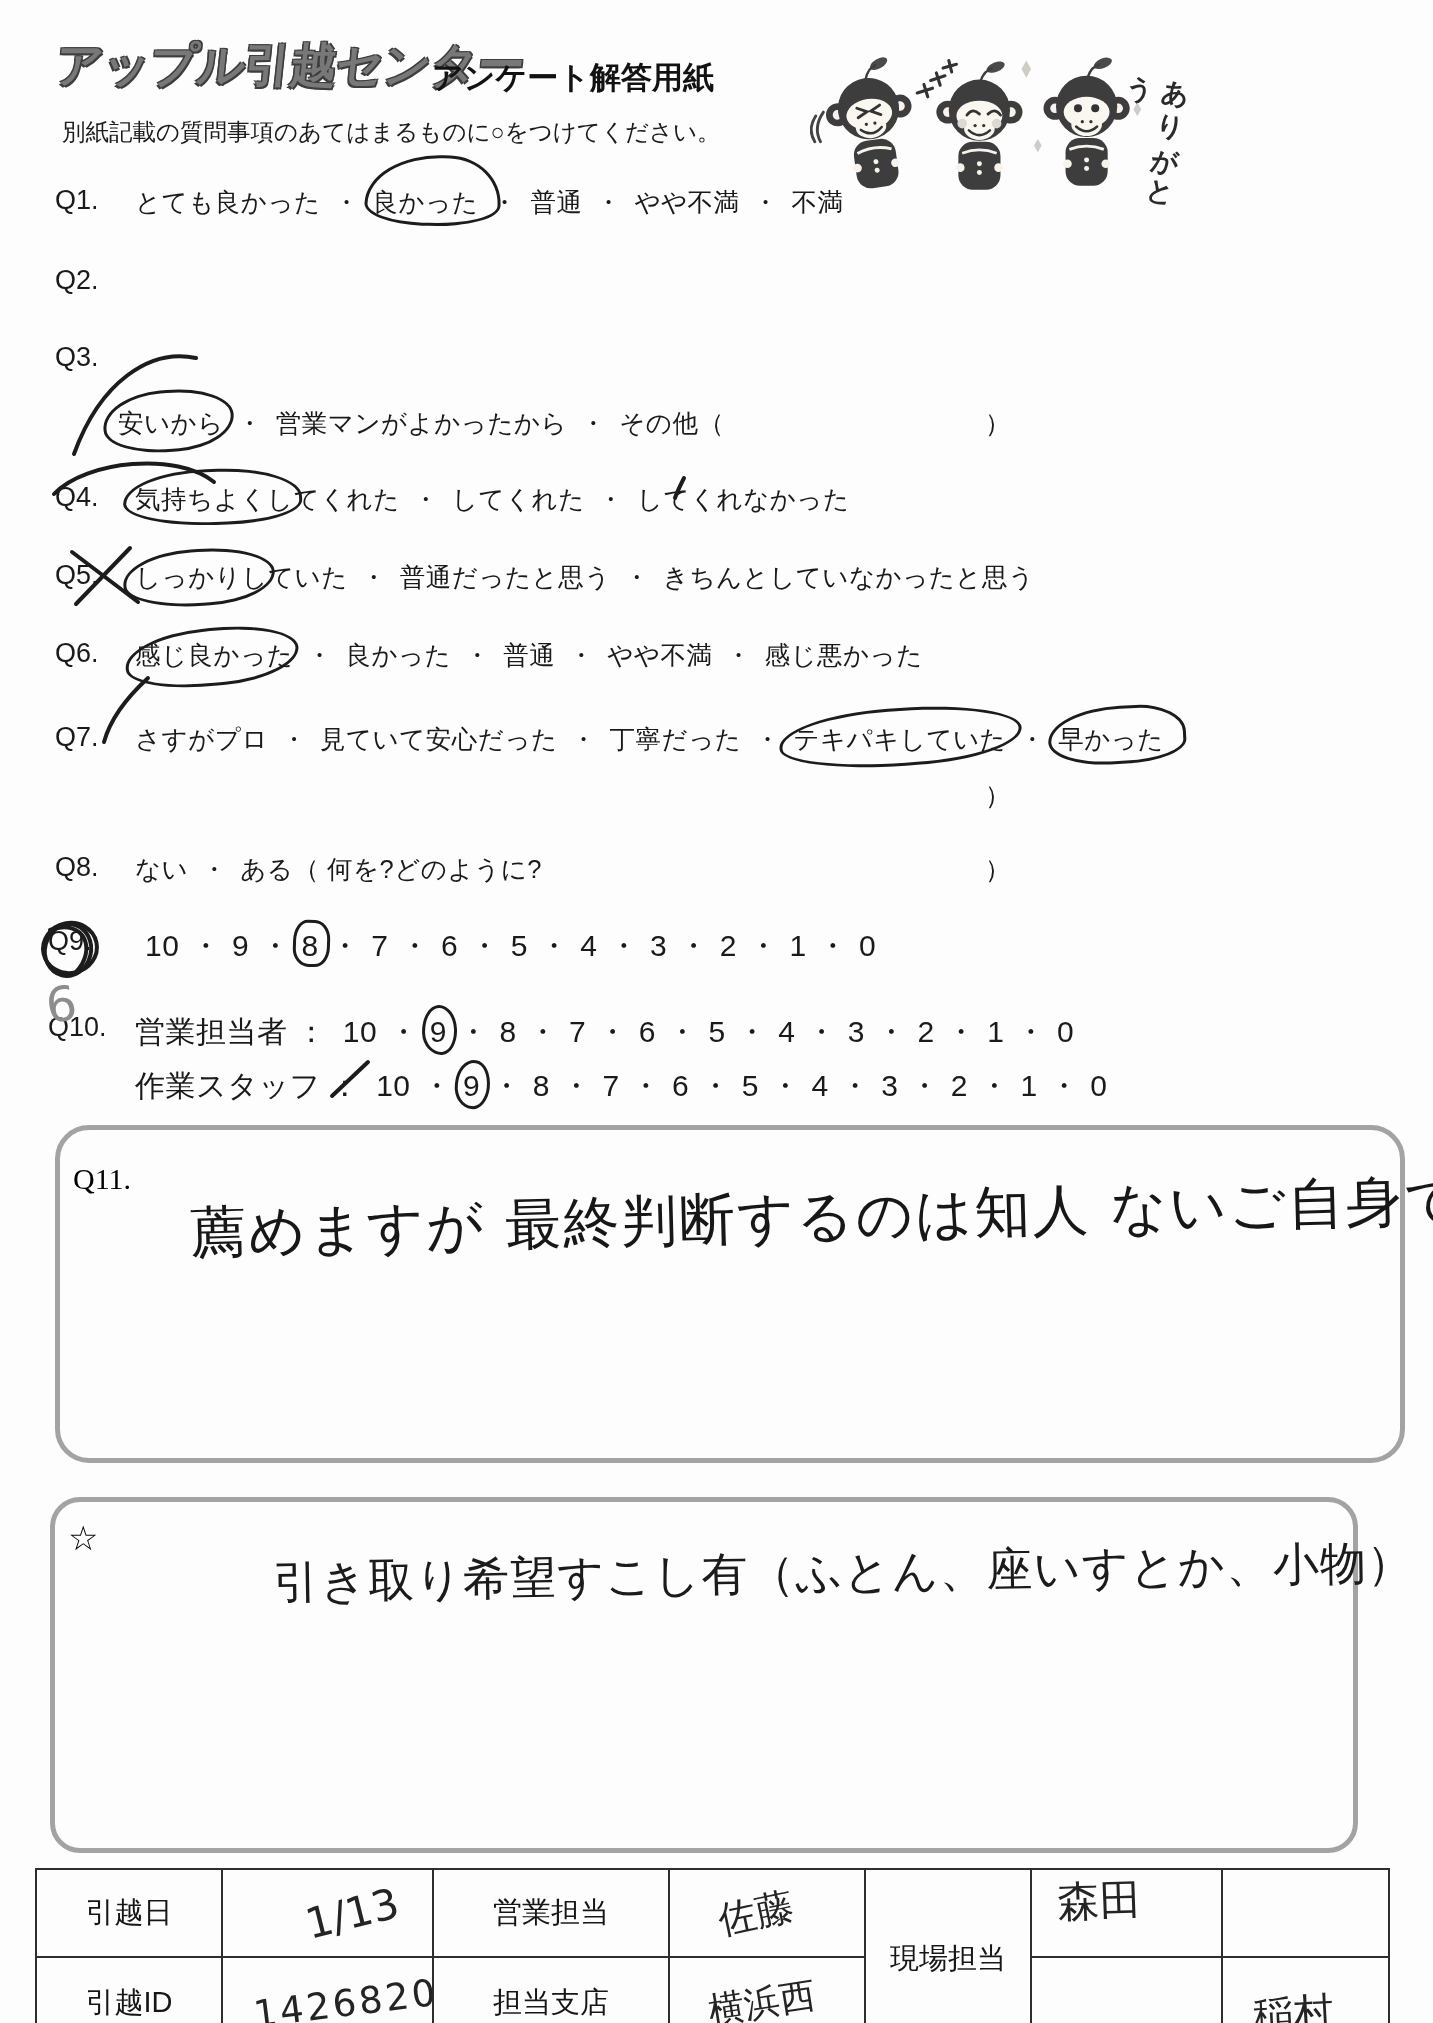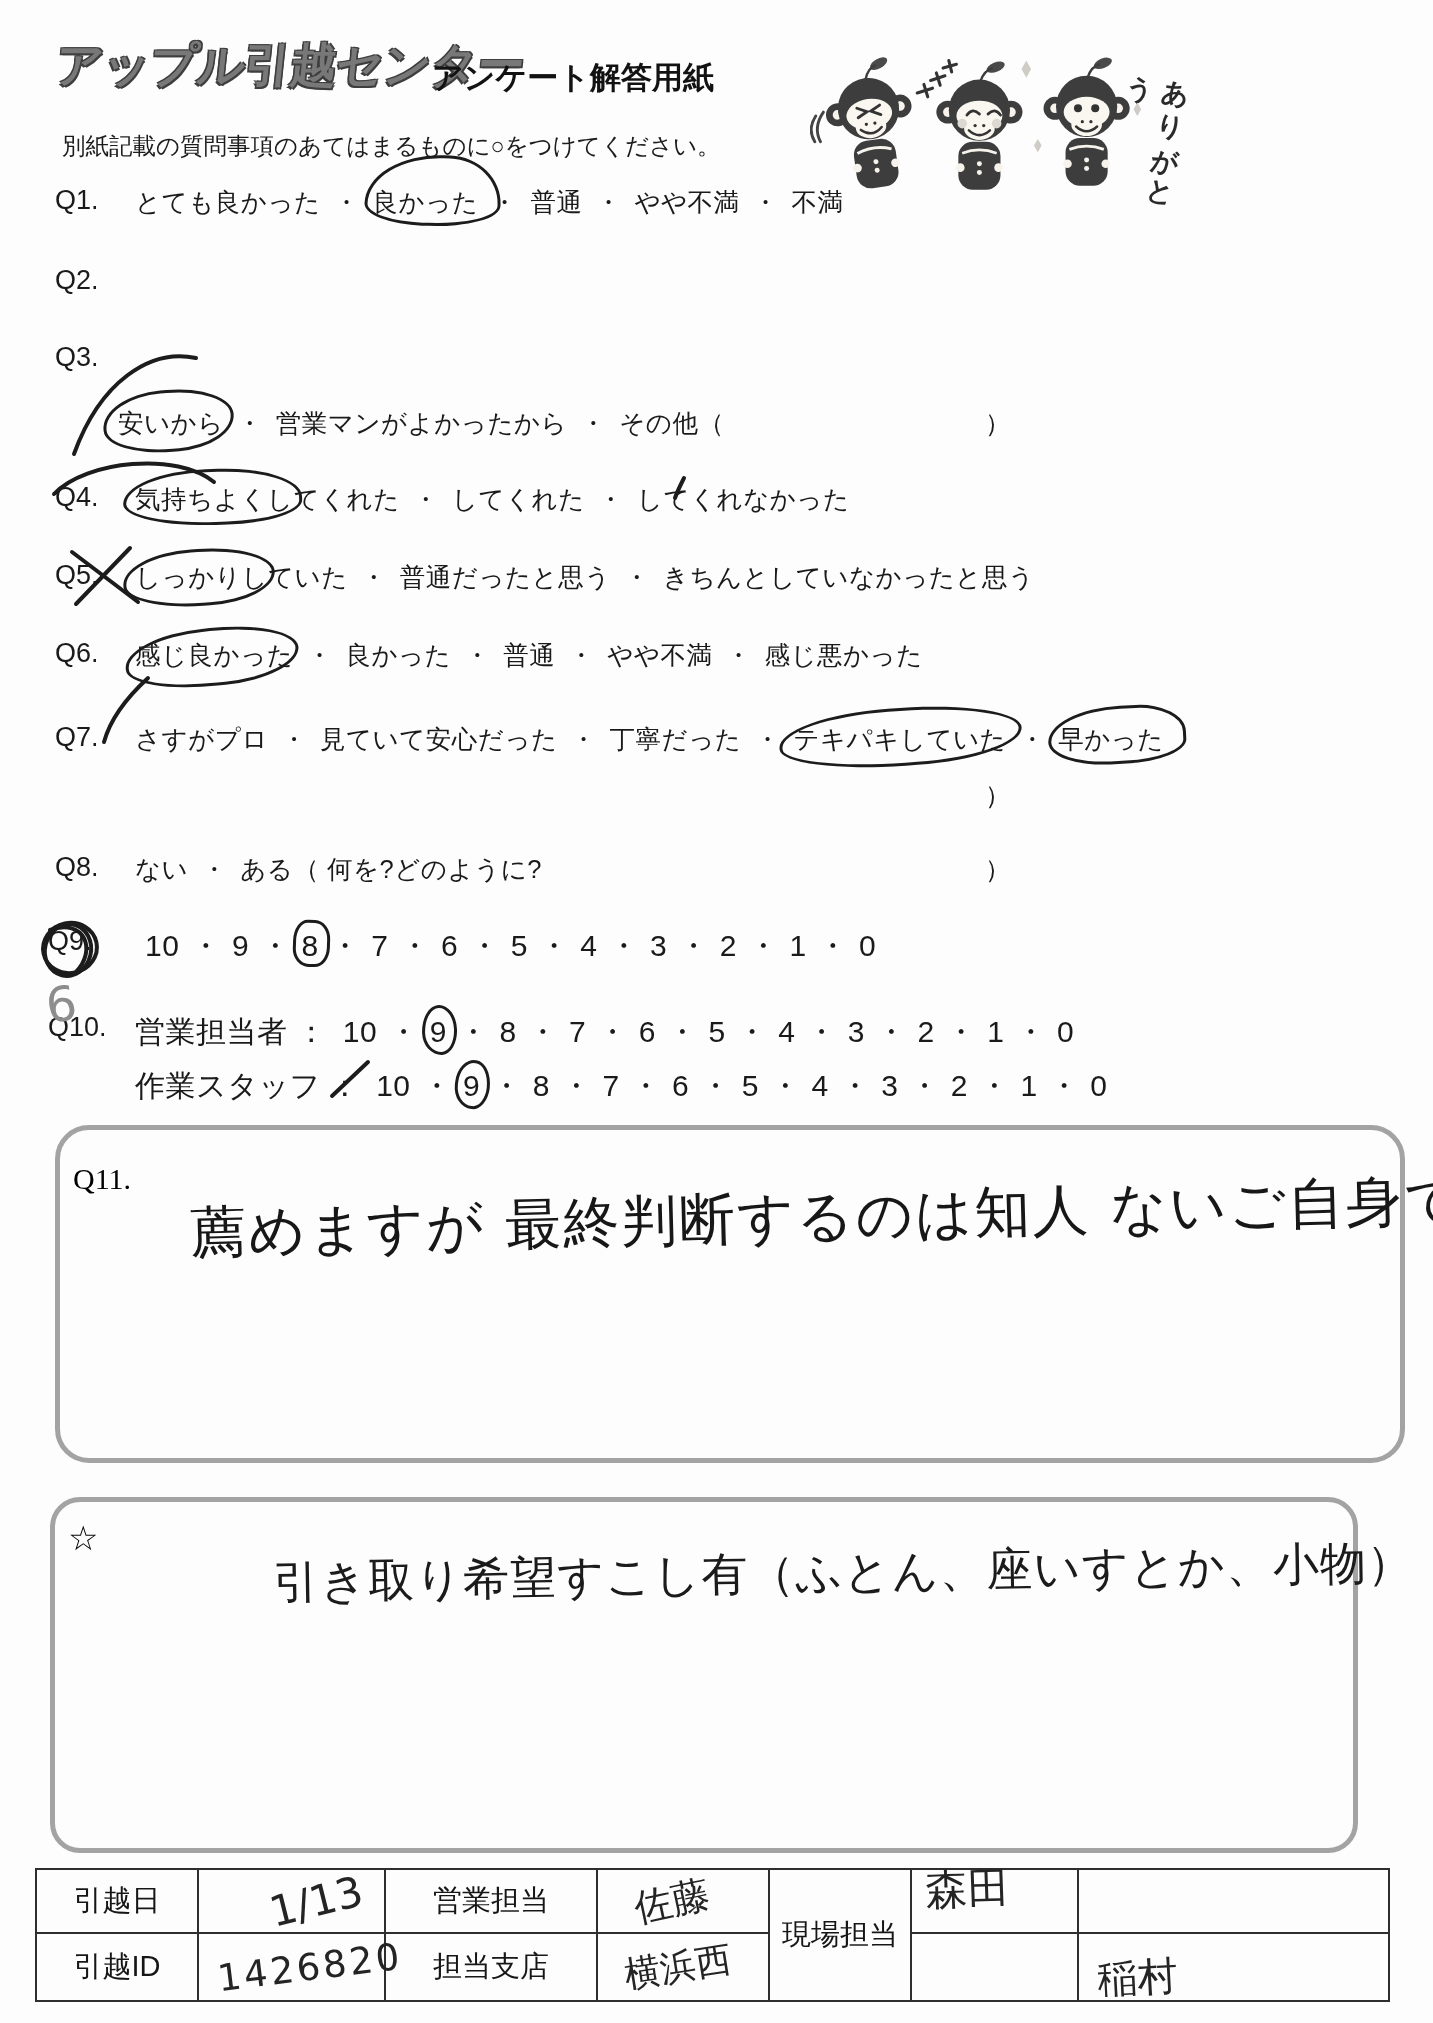--- a/index.html
+++ b/index.html
@@ -9,21 +9,21 @@
     font-family:"Liberation Sans","DejaVu Sans",sans-serif;color:#1a1a1a;
   }
   
   .logo{
     position:absolute;left:56px;top:34px;font-size:47px;font-weight:800;
     color:#787878;letter-spacing:-1px;transform:skewX(-6deg);
     text-shadow:1.5px 1.5px 0 #3e3e3e,-1.5px -1.5px 0 #3e3e3e,1.5px -1.5px 0 #3e3e3e,-1.5px 1.5px 0 #3e3e3e;
     white-space:nowrap;
   }
   .form-title{position:absolute;left:432px;top:57px;font-size:31px;font-weight:700;color:#121212;white-space:nowrap;}
-  .instruction{position:absolute;left:62px;top:116px;font-size:23.5px;color:#1c1c1c;white-space:nowrap;margin-top:14px;}
+  .instruction{position:absolute;left:62px;top:116px;font-size:23.5px;color:#1c1c1c;white-space:nowrap;}
   .thanks{
     position:absolute;left:1114px;top:58px;height:160px;
     writing-mode:vertical-rl;font-family:"DejaVu Sans",sans-serif;
     font-size:27px;font-weight:700;color:#2a2a2a;letter-spacing:3px;transform:rotate(9deg);
   }
   .monkeys{position:absolute;left:810px;top:42px;width:335px;height:168px;}
   
   .qrow{position:absolute;left:0;width:1391px;height:36px;}
   .qlabel{position:absolute;left:55px;font-size:27px;white-space:nowrap;}
   .opts{position:absolute;left:135px;font-size:25.5px;letter-spacing:.5px;white-space:nowrap;}
@@ -58,21 +58,21 @@
   .box2 .boxlabel{top:16px;font-size:34px;}
   
   .hw{font-family:"DejaVu Sans",sans-serif;color:#242424;white-space:nowrap;}
   .hw-q11{position:absolute;left:130px;top:48px;font-size:56px;letter-spacing:2px;transform:rotate(-1.5deg);color:#171717;}
   .hw-star{position:absolute;left:218px;top:40px;font-size:46px;letter-spacing:1px;transform:rotate(-1deg);color:#1b1b1b;}
   .stray{position:absolute;left:46px;top:976px;font-size:48px;color:#8d8d8d;transform:rotate(-8deg);font-family:"DejaVu Sans",sans-serif;}
   
   .ink{position:absolute;left:0;top:0;width:1433px;height:2023px;pointer-events:none;z-index:6;}
   
   .ftable{position:absolute;left:35px;top:1868px;border-collapse:collapse;table-layout:fixed;width:1355px;}
-  .ftable td{border:2.5px solid #2e2e2e;padding:0;vertical-align:middle;overflow:visible;margin-left:32px;}
+  .ftable td{border:2.5px solid #2e2e2e;padding:12px;vertical-align:middle;overflow:visible;margin-left:32px;}
   .ftable .lab{font-size:29px;text-align:center;color:#161616;}
   .ftable tr:first-child td{height:62px;}
   .ftable tr:last-child td{height:66px;}
   .hw-date{display:inline-block;font-size:42px;transform:rotate(-14deg);margin-left:70px;}
   .hw-sato{display:inline-block;font-size:38px;transform:rotate(-12deg);margin-left:36px;}
   .hw-morita{display:inline-block;font-size:42px;transform:rotate(-2deg) translateY(-12px);margin-left:14px;}
   .hw-id{display:inline-block;font-size:37px;letter-spacing:3px;transform:rotate(-7deg);margin-left:18px;}
   .hw-branch{display:inline-block;font-size:36px;transform:rotate(-9deg);margin-left:26px;}
   .hw-ina{display:inline-block;font-size:40px;transform:rotate(-3deg) translateY(10px);margin-left:18px;}
 </style>

